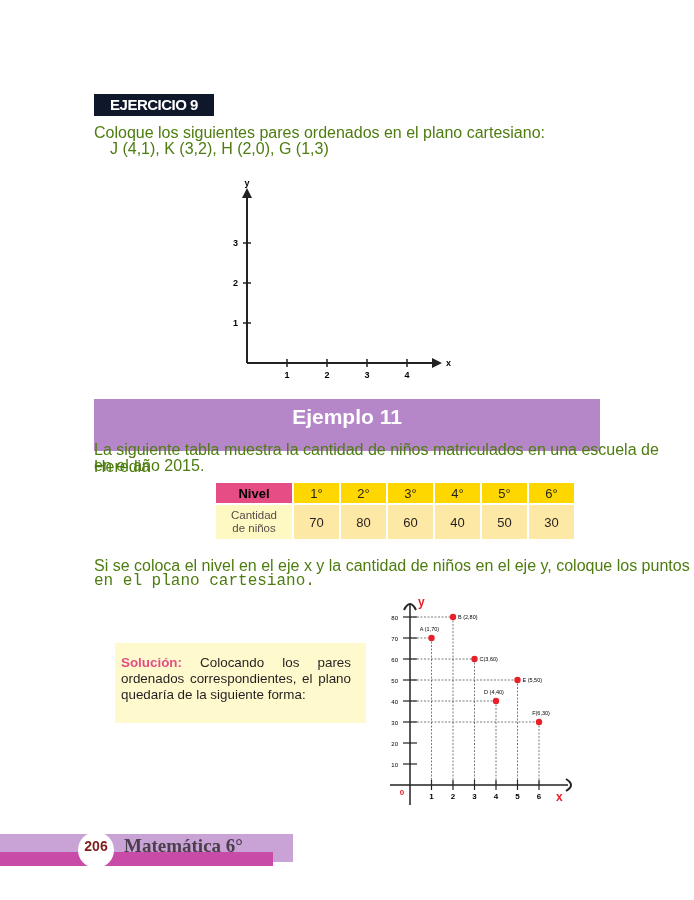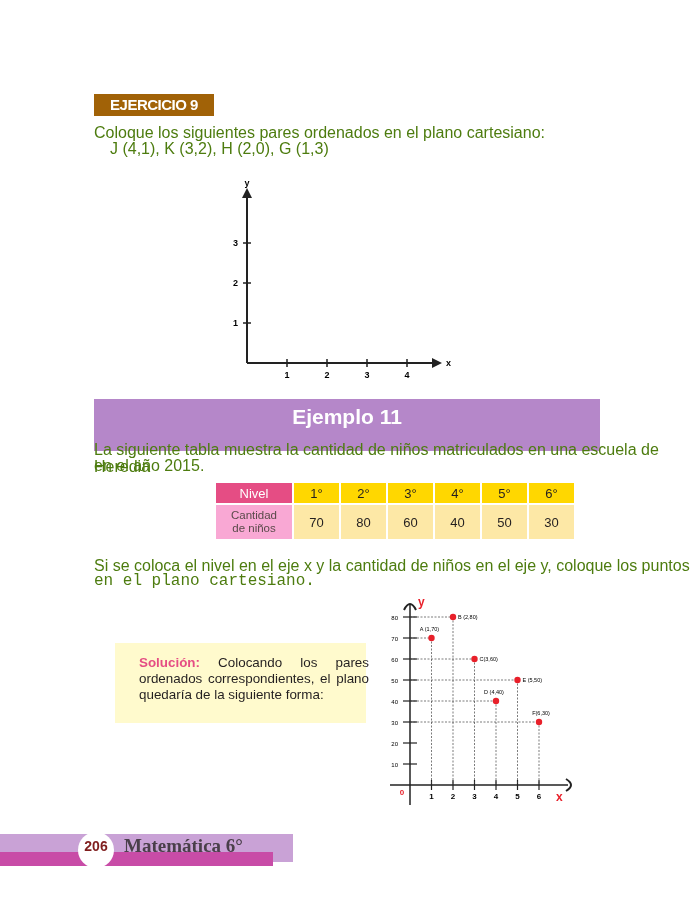--- a/index.html
+++ b/index.html
@@ -1,31 +1,31 @@
 <!DOCTYPE html>
 <html><head>
 <meta charset="utf-8">
 <style>
   html, body { margin:0; padding:0; }
   body { width:694px; height:900px; background:#ffffff; position:relative; overflow:hidden;
          font-family:"Liberation Sans", "DejaVu Sans", sans-serif; color:#231f20; }
   .abs { position:absolute; }
-  .ex-badge { left:94px; top:94px; width:120px; height:22px; background:#a16207; color:#fff;
+  .ex-badge { left:94px; top:94px; width:120px; height:22px; background:#0f172a; color:#fff;
               font-weight:bold; font-size:15px; line-height:22px; text-align:center; letter-spacing:-0.5px; }
   .txt { font-size:16px; line-height:17px; color:#4d7c0f; }
   .ex-banner { left:94px; top:399px; width:506px; height:52px; background:#b587c9; color:#fff;
                font-size:21px; font-weight:bold; line-height:35px; text-align:center; }
   table.lvl { border-collapse:separate; border-spacing:2px; font-size:13px; }
   table.lvl td { text-align:center; padding:0; }
-  .th-nivel { background:#e54d84; color:#ffffff; font-weight:normal; width:76px; height:20px; }
+  .th-nivel { background:#e54d84; color:#000000; font-weight:bold; width:76px; height:20px; }
   .th-lvl { background:#ffd700; width:45px; height:20px; }
-  .td-label { background:#f9a8d4; color:#5a4a4a; font-size:11.5px; line-height:13px; height:34px; }
+  .td-label { background:#fef9c3; color:#5a4a4a; font-size:11.5px; line-height:13px; height:34px; }
   .td-val { background:#fde8a6; height:34px; }
   .sol-box { left:115px; top:643px; width:251px; height:80px; background:#fffacd; }
-  .sol-text { position:absolute; left:24px; top:12px; width:230px; font-size:13.4px; line-height:16px; text-align:justify; }
+  .sol-text { position:absolute; left:6px; top:12px; width:230px; font-size:13.4px; line-height:16px; text-align:justify; }
   .sol-label { color:#e54d84; font-weight:bold; }
   .footer-light { left:0; top:834px; width:293px; height:28px; background:#c9a2d6; }
   .footer-dark { left:0; top:852px; width:273px; height:14px; background:#c84ca7; }
   .page-circle { left:78px; top:832px; width:36px; height:36px; border-radius:50%; background:#fff;
                  color:#7f1d1d; font-weight:bold; font-size:14px; line-height:28px; text-align:center; }
   .footer-title { left:124px; top:835px; font-family:"Liberation Serif", serif; font-weight:bold; font-size:19px; color:#4a3f4a; }
   svg text { font-family:"Liberation Sans", sans-serif; }
 </style>
 </head>
 <body>

